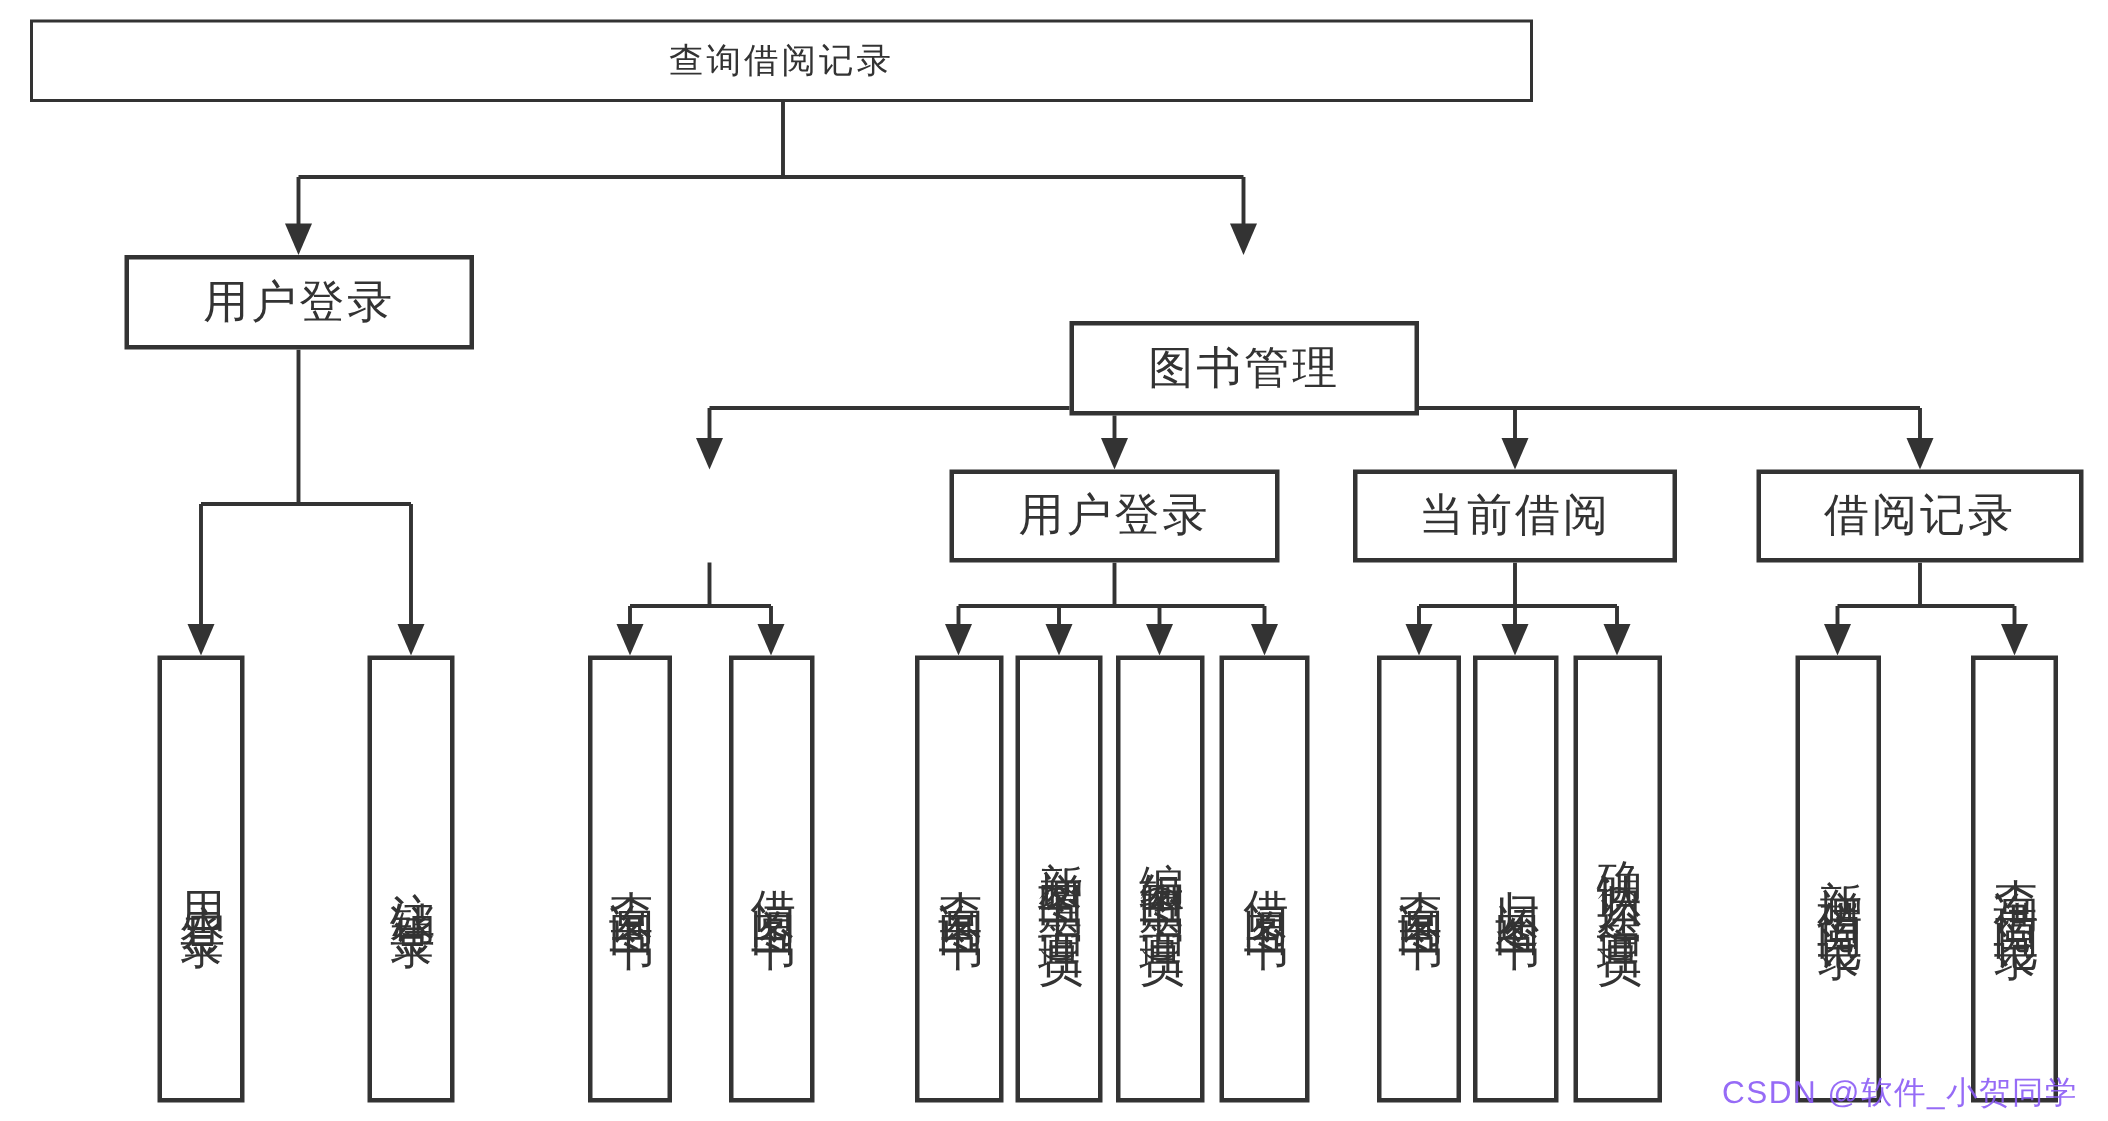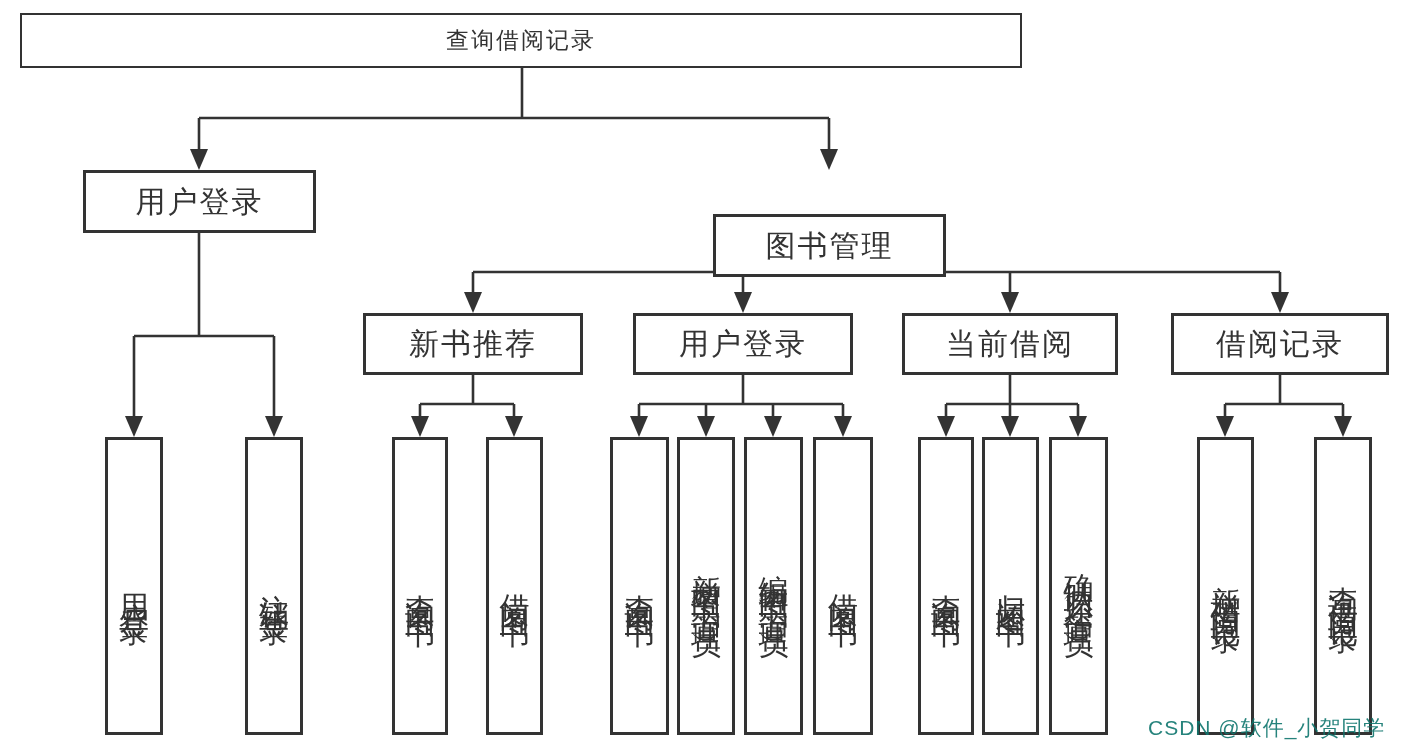--- a/index.html
+++ b/index.html
@@ -30,21 +30,21 @@
     writing-mode:vertical-rl;
     text-orientation:mixed;
     letter-spacing:8px;
     line-height:1;
     white-space:normal;
   }
   .watermark {
     position:absolute;
     left:1148px; top:714px;
     font-size:21px;
-    color:#0f766e;
+    color:#8b5cf6;
     letter-spacing:1px;
     opacity:0.9;
   }
 </style>
 </head>
 <body>
 
 <div class="canvas">
 
   <svg class="connectors" viewBox="0 0 1405 747" xmlns="http://www.w3.org/2000/svg">
@@ -88,21 +88,20 @@
       <path d="M1225,437 l-9,-21 h18 z"></path>
         <path d="M1343,437 l-9,-21 h18 z"></path>
     </g>
   </svg>
 
   <div class="node root-node" style="left:20px; top:13px; width:1002px; height:55px;">查询借阅记录</div>
 
   <div class="node" style="left:83px; top:170px; width:233px; height:63px;">用户登录</div>
   <div class="node" style="left:713px; top:170px; width:233px; height:63px;margin-top:44px;">图书管理</div>
 
-  <div class="node" style="left:363px; top:313px; width:220px; height:62px;">新书推荐</div>
   <div class="node" style="left:633px; top:313px; width:220px; height:62px;">用户登录</div>
   <div class="node" style="left:902px; top:313px; width:216px; height:62px;">当前借阅</div>
   <div class="node" style="left:1171px; top:313px; width:218px; height:62px;">借阅记录</div>
 
   <div class="node v-node" style="left:105px; top:437px; width:58px; height:298px;">用户登录</div>
   <div class="node v-node" style="left:245px; top:437px; width:58px; height:298px;">注销登录</div>
 
   <div class="node v-node" style="left:392px; top:437px; width:56px; height:298px;">查询图书</div>
   <div class="node v-node" style="left:486px; top:437px; width:57px; height:298px;">借阅图书</div>
 

